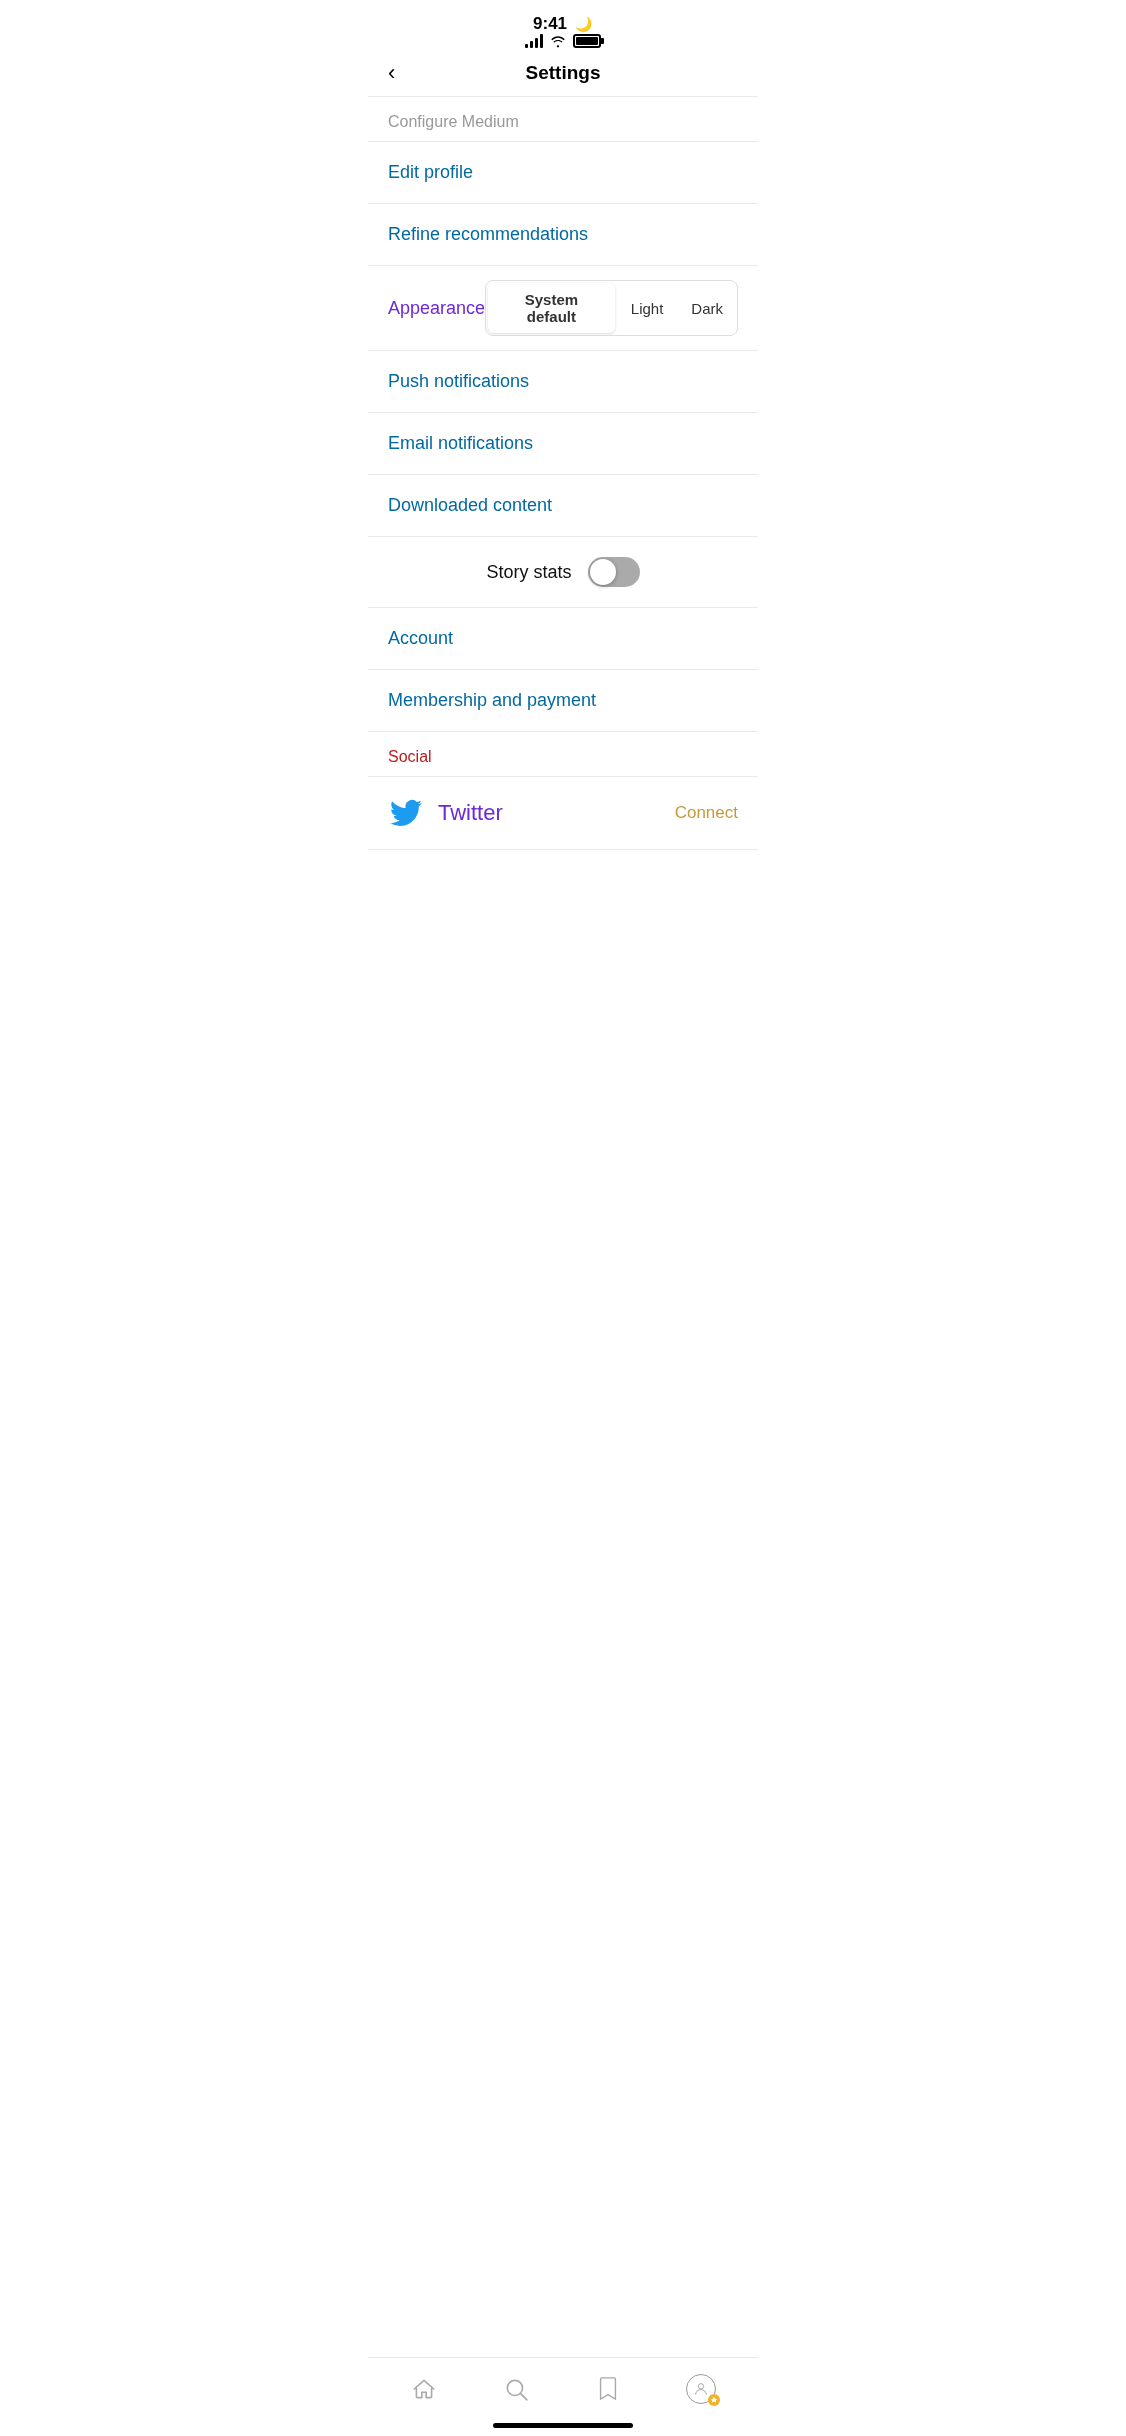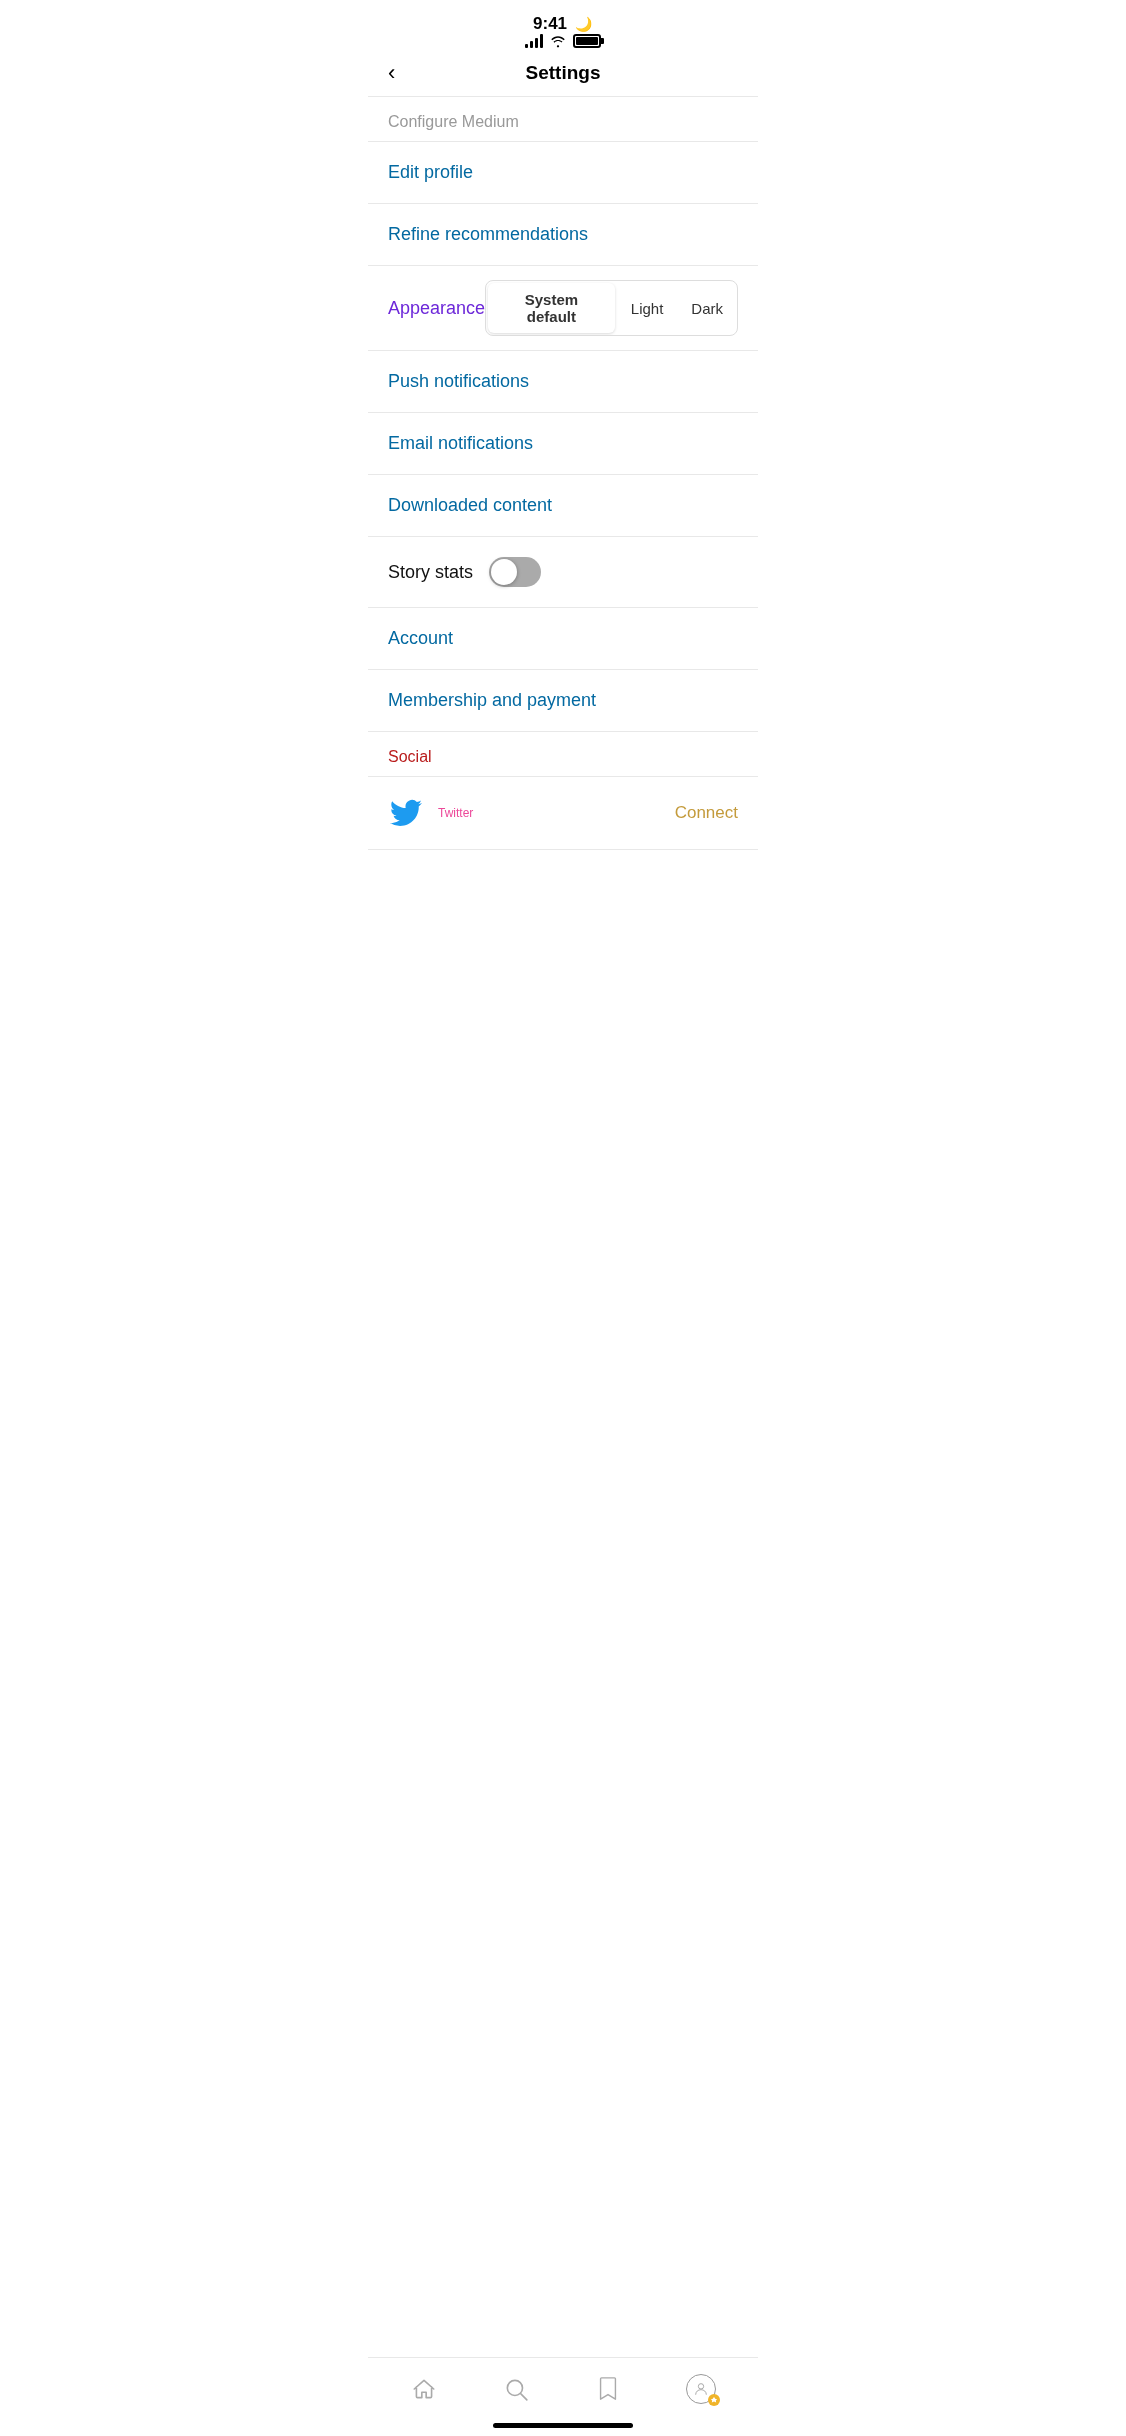--- a/index.html
+++ b/index.html
@@ -173,20 +173,21 @@
       box-shadow: 0 1px 3px rgba(0,0,0,0.15);
     }
 
     
     .story-stats-item {
       display: flex;
       align-items: center;
       padding: 20px 20px;
       border-bottom: 1px solid #e8e8e8;
       gap: 16px;
+      justify-content: center;
     }
 
     .story-stats-label {
       font-size: 18px;
       color: #111;
     }
 
     .toggle-switch {
       width: 52px;
       height: 30px;
@@ -233,22 +234,22 @@
 
     .twitter-bird {
       width: 36px;
       height: 36px;
       display: flex;
       align-items: center;
       justify-content: center;
     }
 
     .twitter-name {
-      font-size: 12px;
-      color: #ec4899;
+      font-size: 22px;
+      color: #6d28d9;
     }
 
     .connect-btn {
       font-size: 17px;
       color: #c49b3c;
       font-weight: 400;
       cursor: pointer;
     }
 
     

